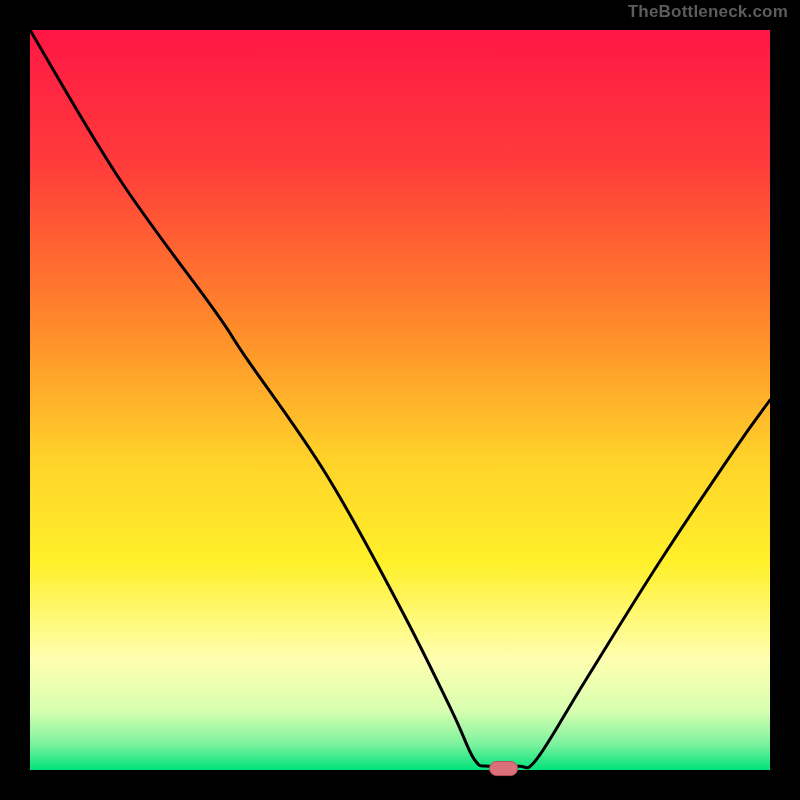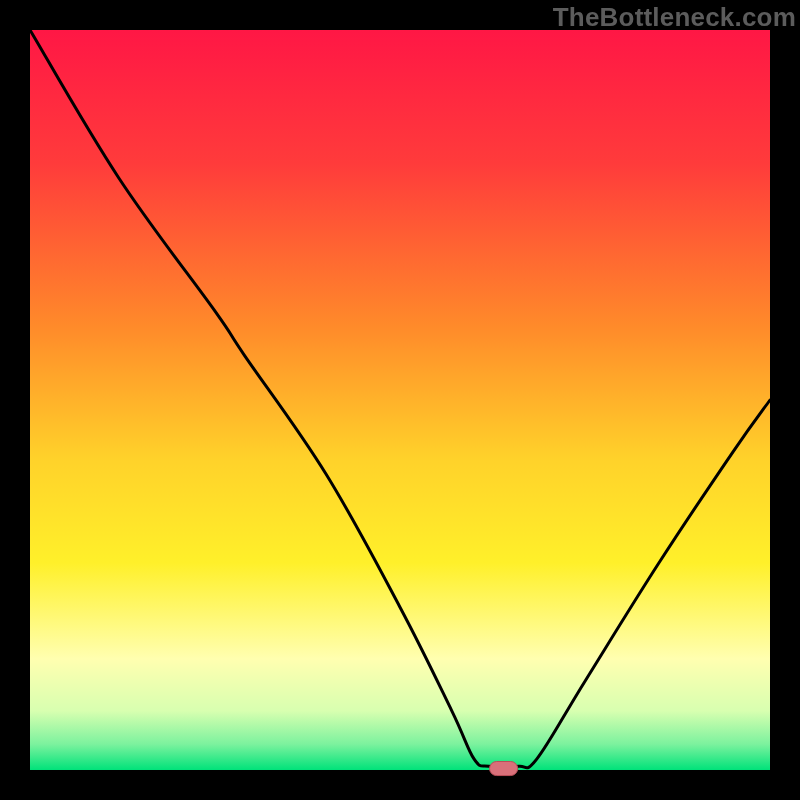--- a/index.html
+++ b/index.html
@@ -14,23 +14,23 @@
     position: absolute;
     left: 0;
     top: 0;
     width: 800px;
     height: 800px;
     background: #000;
   }
   .watermark {
     position: absolute;
     top: 2px;
-    right: 4px;
+    right: 12px;
     font-family: Arial, Helvetica, sans-serif;
-    font-size: 26px;
+    font-size: 17px;
     font-weight: bold;
     color: #5c5c5c;
     letter-spacing: 0.2px;
   }
   svg {
     position: absolute;
     left: 0;
     top: 0;
   }
 </style>

